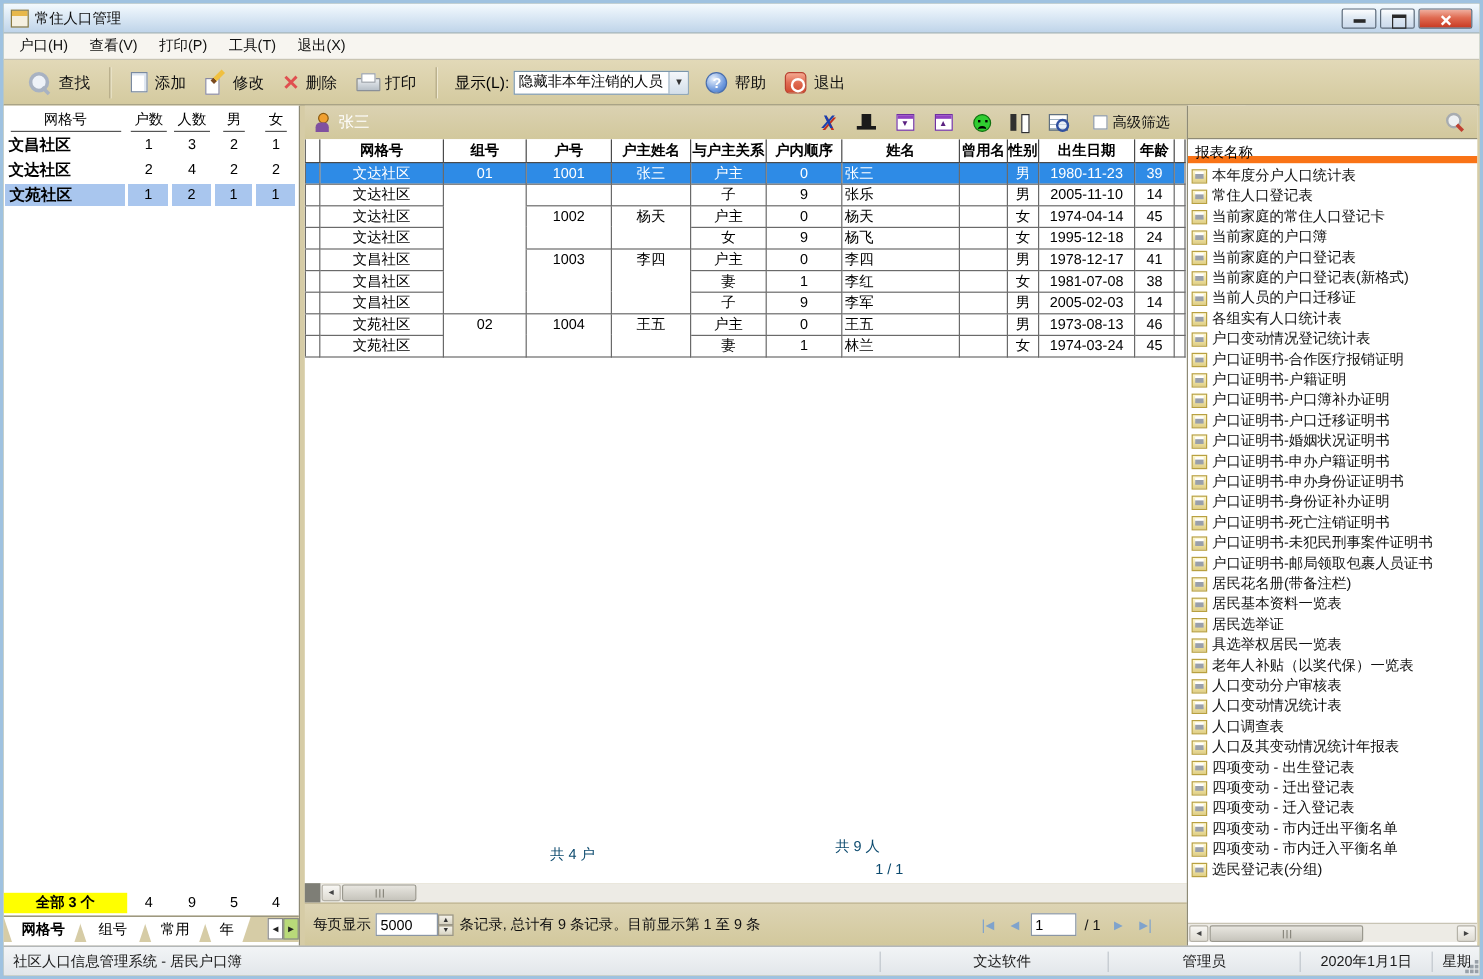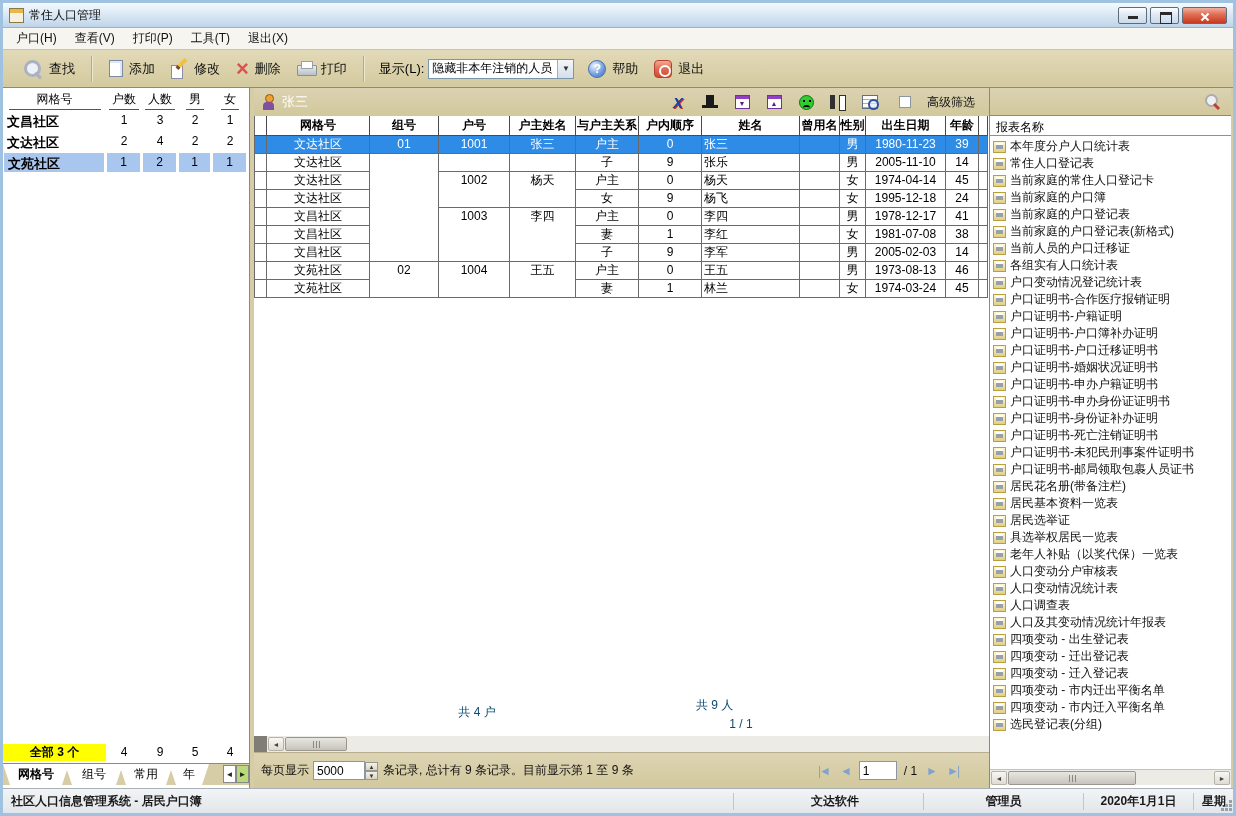--- a/index.html
+++ b/index.html
@@ -111,21 +111,21 @@
   .ic-face::after { content:""; position:absolute; left:3px; top:9px; width:7px; height:4px;
        border-top:2px solid #000; border-radius:50% 50% 0 0; }
   .ic-cols { width:16px; height:14px; position:relative; }
   .ic-cols::before { content:""; position:absolute; left:0; top:0; width:5px; height:14px; background:#303030; }
   .ic-cols::after { content:""; position:absolute; right:0; top:0; width:5px; height:14px; border:1px solid #303030;
        background:#fff; }
   .ic-prev { width:16px; height:14px; border:1px solid #607080; background:
        repeating-linear-gradient(#fff 0 3px,#9fb0c0 3px 4px); position:relative; }
   .ic-prev::after { content:""; position:absolute; right:-2px; bottom:-2px; width:7px; height:7px;
        border:2px solid #3050a0; border-radius:50%; background:#dfe8f5aa; }
-  .adv { display:flex; align-items:center; gap:16px; margin:0 55px 0 18px; font-size:12px; color:#111; }
+  .adv { display:flex; align-items:center; gap:4px; margin:0 55px 0 18px; font-size:12px; color:#111; }
   .cb { width:12px; height:12px; background:#fff; border:1px solid #8a96a4; display:inline-block; }
   .gridwrap { position:relative; height:620px; background:#fff; overflow:hidden; }
   table { border-collapse:collapse; table-layout:fixed; width:733px; }
   th { height:19px; font-size:12px; font-weight:bold; background:#fff; border-right:1px solid #4a4a4a;
        border-bottom:1px solid #4a4a4a; padding:0; white-space:nowrap; overflow:hidden; }
   td { height:18px; font-size:12px; text-align:center; border-right:1px solid #6a6a6a; border-bottom:1px solid #6a6a6a;
        padding:0 2px; white-space:nowrap; overflow:hidden; }
   td.nb { border-bottom:none; }
   td.lft { text-align:left; }
   tr.sel td { background:#2E8BE6; color:#fff; }
@@ -159,32 +159,32 @@
   
   .right-panel { position:absolute; left:986px; top:0; width:242px; height:700px; background:#fff;
                  border-left:1px solid #8e8a75; }
   .rp-topbar { height:28px; background:linear-gradient(#DBD2B2,#D2C89C); position:relative;
                border-bottom:1px solid #8e8a75; }
   .ic-mag { position:absolute; right:10px; top:6px; width:16px; height:16px; }
   .ic-mag::before { content:""; position:absolute; left:0; top:0; width:9px; height:9px; border:2px solid #a8acb0;
         border-radius:50%; background:#eef0f2; }
   .ic-mag::after { content:""; position:absolute; right:1px; bottom:2px; width:7px; height:3px; background:#c04030;
         transform:rotate(45deg); }
-  .rp-header { height:20px; font-size:12px; padding:3px 0 0 6px; border-bottom:1px solid #f97316;
+  .rp-header { height:20px; font-size:12px; padding:3px 0 0 6px; border-bottom:6px solid #f97316;
                background:#fff; }
   .rp-list { height:630px; overflow:hidden; padding-top:2px; }
   .rp-item { height:17px; display:flex; align-items:center; font-size:12px; color:#111; }
   .rp-icon { width:13px; height:12px; margin:0 4px 0 3px; background:linear-gradient(#fff8d0,#e0cf84);
              border:1px solid #b8a040; position:relative; flex:0 0 13px; }
   .rp-icon::after { content:""; position:absolute; left:2px; top:3px; width:7px; height:4px;
              background:#9aa0aa; box-shadow:0 -2px 0 #fff; }
   .rp-hs { position:absolute; left:0; bottom:3px; width:100%; border-top:1px solid #c8c4b4; }
   
   .statusbar { height:25px; background:linear-gradient(#f2f4f6,#e2e6ea); border-top:1px solid #aab0b8;
-               display:flex; align-items:center; font-size:12px; color:#1a1a1a; position:relative;font-weight:bold; }
+               display:flex; align-items:center; font-size:12px; color:#1a1a1a; position:relative; }
   .sb-seg { padding:0 8px; height:17px; line-height:17px; white-space:nowrap; overflow:hidden; }
   .sb-seg + .sb-seg { border-left:1px solid #c0c6cc; }
   .sb-0 { flex:1; } .sb-1 { width:190px; text-align:center;padding-left:21px; } .sb-2 { width:160px; text-align:center; }
   .sb-3 { width:110px; text-align:center; } .sb-4 { width:40px; }
   .grip { position:absolute; right:1px; bottom:2px; width:3px; height:3px; background:#98a0a8;
           box-shadow:-4px 0 0 #98a0a8,-8px 0 0 #98a0a8,0 -4px 0 #98a0a8,-4px -4px 0 #98a0a8,0 -8px 0 #98a0a8; }
 </style>
 </head>
 <body>
 

